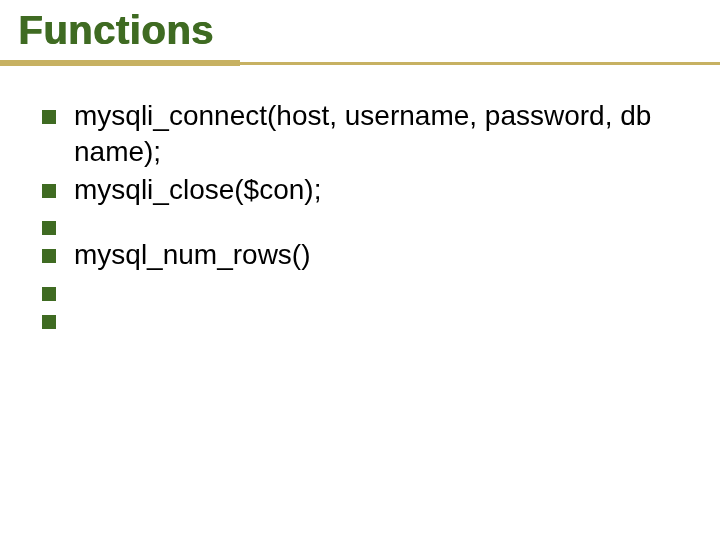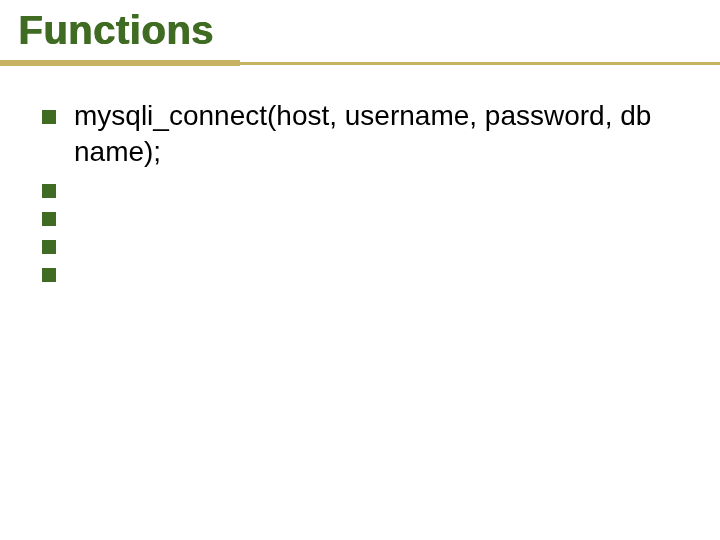--- a/index.html
+++ b/index.html
@@ -77,23 +77,28 @@
   <div class="rule-outer"></div>
   <div class="rule-left"></div>
 
   <div class="content">
     <div class="item">
       <div class="bullet"></div>
       <div class="text">mysqli_connect(host, username, password, db name);</div>
     </div>
     <div class="item">
       <div class="bullet"></div>
+      <div class="text">mysqli_close($con);</div>
     </div>
     <div class="item">
       <div class="bullet"></div>
+    </div>
+    <div class="item">
+      <div class="bullet"></div>
+      <div class="text">mysql_num_rows()</div>
     </div>
     <div class="item">
       <div class="bullet"></div>
     </div>
     <div class="item">
       <div class="bullet"></div>
     </div>
   </div>
 </div>
 

